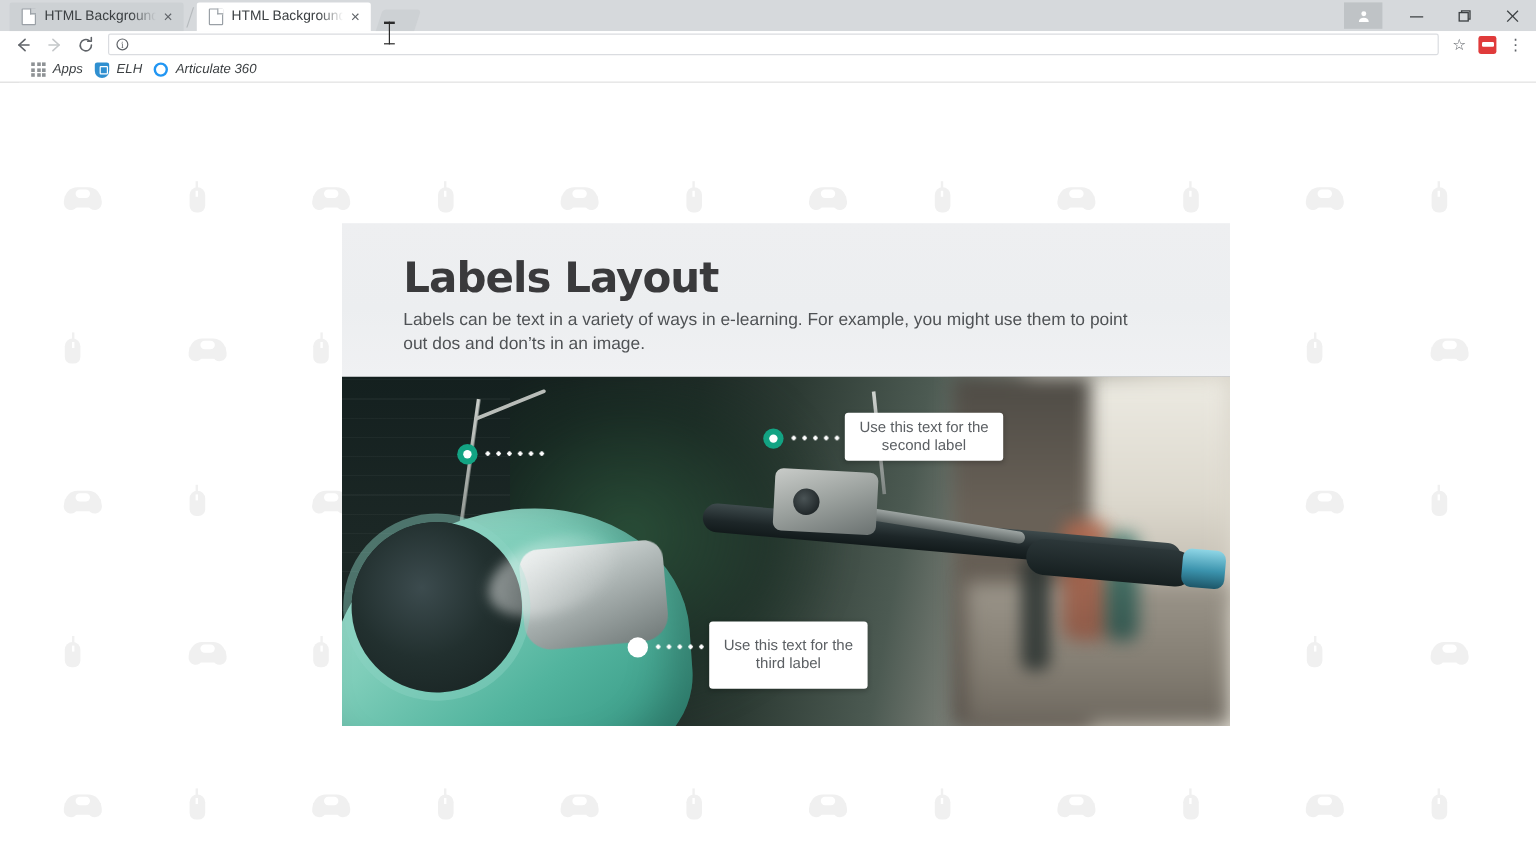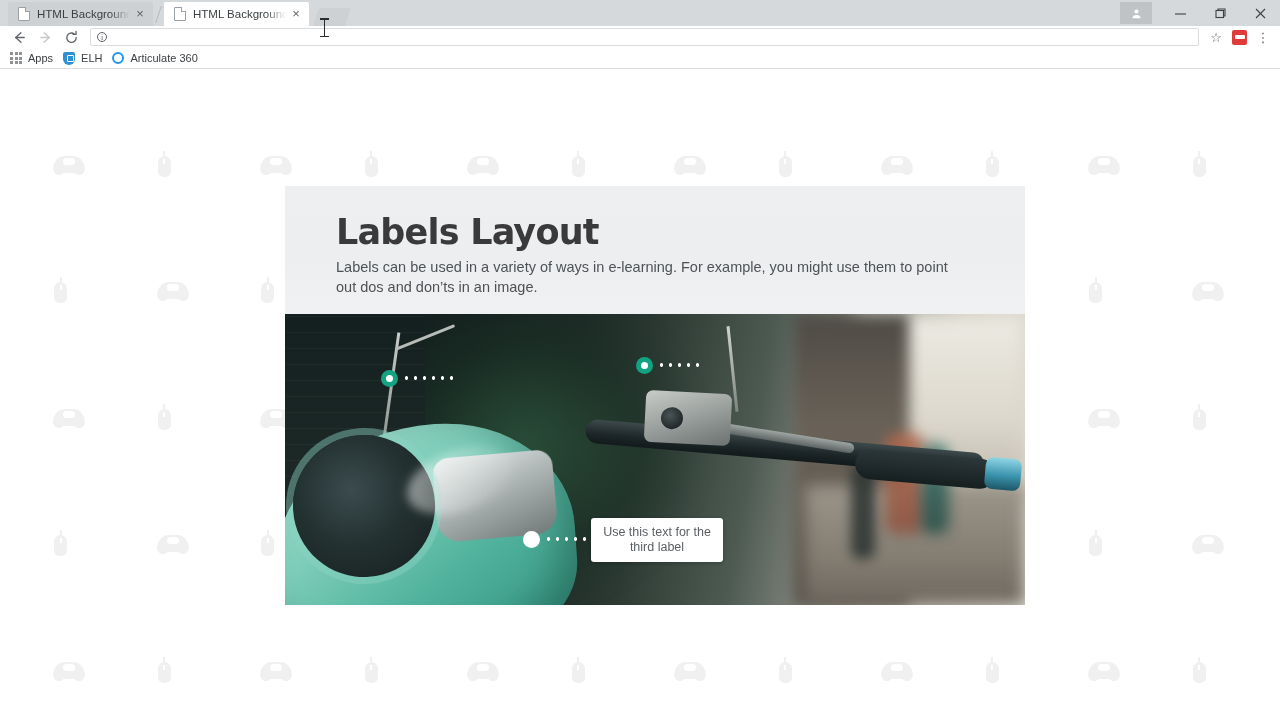--- a/index.html
+++ b/index.html
@@ -167,22 +167,23 @@
     display: block; width: 10px; height: 4px;
     background: #ffffff; border-radius: 1px;
   }
 
   .bookmarks {
     height: 21px;
     background: #ffffff;
     border-bottom: 1px solid #dcdcdc;
     display: flex;
     align-items: center;
-    padding-left: 8px;
+    padding-left: 24px;
     gap: 0;
+    font-style: italic;
   }
   .bm {
     display: flex; align-items: center;
     padding: 0 8px 0 2px;
     font-size: 11px; color: #3c4043;
     height: 19px;
   }
   .bm .bmlabel { margin-left: 6px; }
   .apps-grid {
     width: 12px; height: 12px;
@@ -968,21 +969,21 @@
           <div class="mouse">
             <i></i>
           </div>
         </div>
       </div>
 
     <div class="slide">
 
       <div class="slide-header">
         <div class="slide-title">Labels Layout</div>
-        <div class="slide-sub">Labels can be used in a variety of ways in e-learning. For example, you might use them to point out dos and don’ts in an image.</div>
+        <div class="slide-sub">Labels can be text in a variety of ways in e-learning. For example, you might use them to point out dos and don’ts in an image.</div>
       </div>
 
       <div class="photo">
         <div class="ph-bg"></div>
         <div class="ph-sky"></div>
         <div class="ph-wallR"></div>
         <div class="ph-green"></div>
         <div class="ph-wallL"></div>
         <div class="ph-ground"></div>
         <div class="ph-far3"></div>
@@ -1006,26 +1007,29 @@
 
         <div class="marker teal" style="left:96px; top:56px;">
             <i></i>
           </div>
         <div class="dots" style="left:117px; top:62px; width:52px;"></div>
 
         <div class="marker teal" style="left:351px; top:43px;">
             <i></i>
           </div>
         <div class="dots" style="left:372px; top:49px; width:46px;"></div>
+        <div class="lblbox" style="left:419px; top:30px; width:132px; height:40px;">
+          <span>Use this text for the second label</span>
+        </div>
 
         <div class="marker white" style="left:238px; top:217px;">
             <i></i>
           </div>
         <div class="dots" style="left:259px; top:223px; width:47px;"></div>
-        <div class="lblbox" style="left:306px; top:204px; width:132px; height:44px;justify-content:center;">
+        <div class="lblbox" style="left:306px; top:204px; width:132px; height:56px;justify-content:center;">
           <span>Use this text for the third label</span>
         </div>
       </div>
     </div>
 
     <div class="vscroll">
       <div class="thumb"></div>
     </div>
   </div>
 

